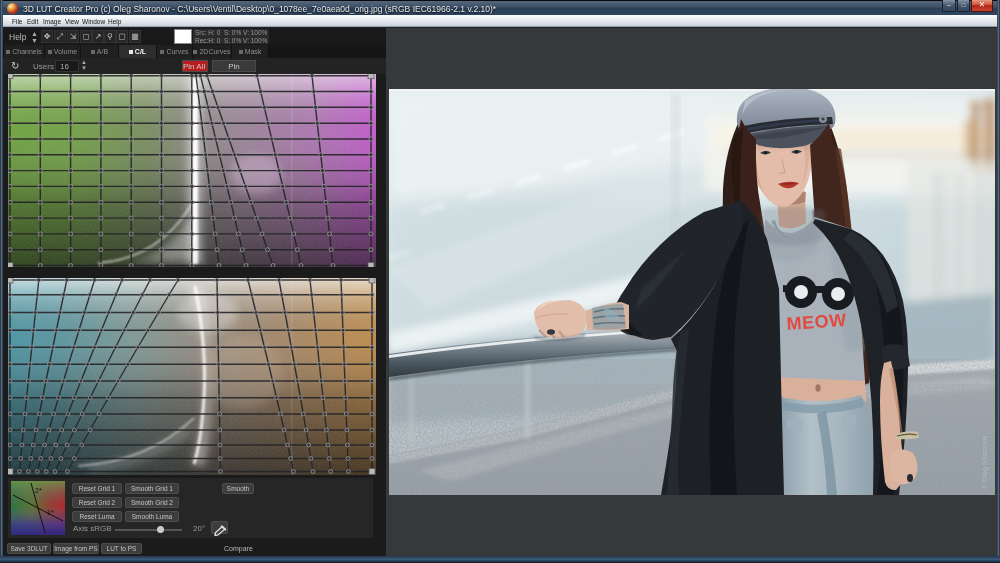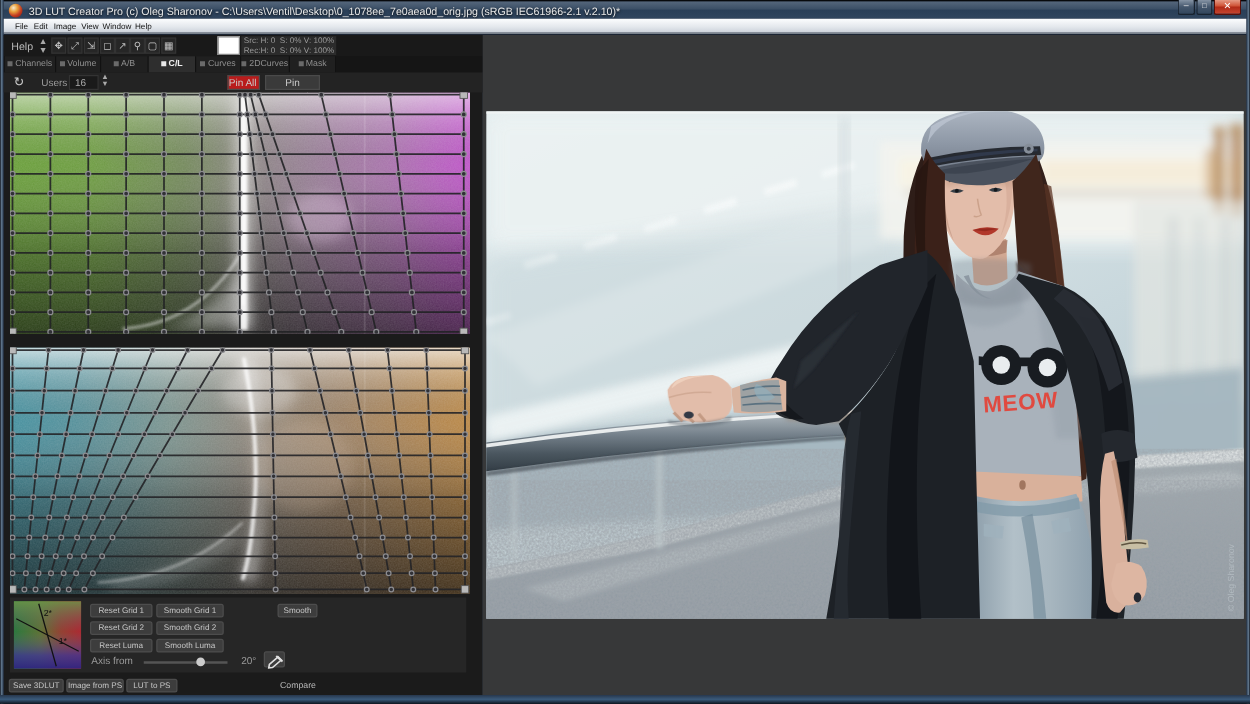--- a/index.html
+++ b/index.html
@@ -593,21 +593,21 @@
 </svg>
 
 <div class="abs" style="left:72px;top:483px;width:50px;height:11px;background:#3d3d3d;border:1px solid #4d4d4d;border-radius:2px;color:#c6c6c6;font-size:6.5px;text-align:center;line-height:10px;white-space:nowrap;overflow:hidden">Reset Grid 1</div>
 <div class="abs" style="left:125px;top:483px;width:54px;height:11px;background:#3d3d3d;border:1px solid #4d4d4d;border-radius:2px;color:#c6c6c6;font-size:6.5px;text-align:center;line-height:10px;white-space:nowrap;overflow:hidden">Smooth Grid 1</div>
 <div class="abs" style="left:222px;top:483px;width:32px;height:11px;background:#3d3d3d;border:1px solid #4d4d4d;border-radius:2px;color:#c6c6c6;font-size:6.5px;text-align:center;line-height:10px;white-space:nowrap;overflow:hidden">Smooth</div>
 <div class="abs" style="left:72px;top:497px;width:50px;height:11px;background:#3d3d3d;border:1px solid #4d4d4d;border-radius:2px;color:#c6c6c6;font-size:6.5px;text-align:center;line-height:10px;white-space:nowrap;overflow:hidden">Reset Grid 2</div>
 <div class="abs" style="left:125px;top:497px;width:54px;height:11px;background:#3d3d3d;border:1px solid #4d4d4d;border-radius:2px;color:#c6c6c6;font-size:6.5px;text-align:center;line-height:10px;white-space:nowrap;overflow:hidden">Smooth Grid 2</div>
 <div class="abs" style="left:72px;top:511px;width:50px;height:11px;background:#3d3d3d;border:1px solid #4d4d4d;border-radius:2px;color:#c6c6c6;font-size:6.5px;text-align:center;line-height:10px;white-space:nowrap;overflow:hidden">Reset Luma</div>
 <div class="abs" style="left:125px;top:511px;width:54px;height:11px;background:#3d3d3d;border:1px solid #4d4d4d;border-radius:2px;color:#c6c6c6;font-size:6.5px;text-align:center;line-height:10px;white-space:nowrap;overflow:hidden">Smooth Luma</div>
 
-<span class="abs" style="left:73px;top:524px;color:#9a9a9a;font-size:8px">Axis from</span>
+<span class="abs" style="left:73px;top:524px;color:#9a9a9a;font-size:8px">Axis sRGB</span>
 <div class="abs" style="left:115px;top:529px;width:67px;height:2px;background:#555"></div>
 <div class="abs" style="left:157px;top:526px;width:7px;height:7px;border-radius:50%;background:#cccccc"></div>
 <span class="abs" style="left:193px;top:524px;color:#9a9a9a;font-size:8px">20°</span>
 <div class="abs" style="left:211px;top:521px;width:17px;height:13px;background:#3d3d3d;border:1px solid #4d4d4d;border-radius:2px"><svg width="15" height="11" viewBox="0 0 15 11">
         <path d="M10.5,1.5 L13,4 L6,10 L3,10.5 L3.5,7.5 Z" fill="none" stroke="#e0e0e0" stroke-width="1.3"></path>
         <path d="M9,0.8 L14,5.2" stroke="#e0e0e0" stroke-width="1.6"></path>
       </svg></div>
 
 <div class="abs" style="left:7px;top:543px;width:44px;height:11px;background:#3d3d3d;border:1px solid #4d4d4d;border-radius:2px;color:#c6c6c6;font-size:6.5px;text-align:center;line-height:10px;white-space:nowrap;overflow:hidden">Save 3DLUT</div>
 <div class="abs" style="left:53px;top:543px;width:46px;height:11px;background:#3d3d3d;border:1px solid #4d4d4d;border-radius:2px;color:#c6c6c6;font-size:6.5px;text-align:center;line-height:10px;white-space:nowrap;overflow:hidden">Image from PS</div>

